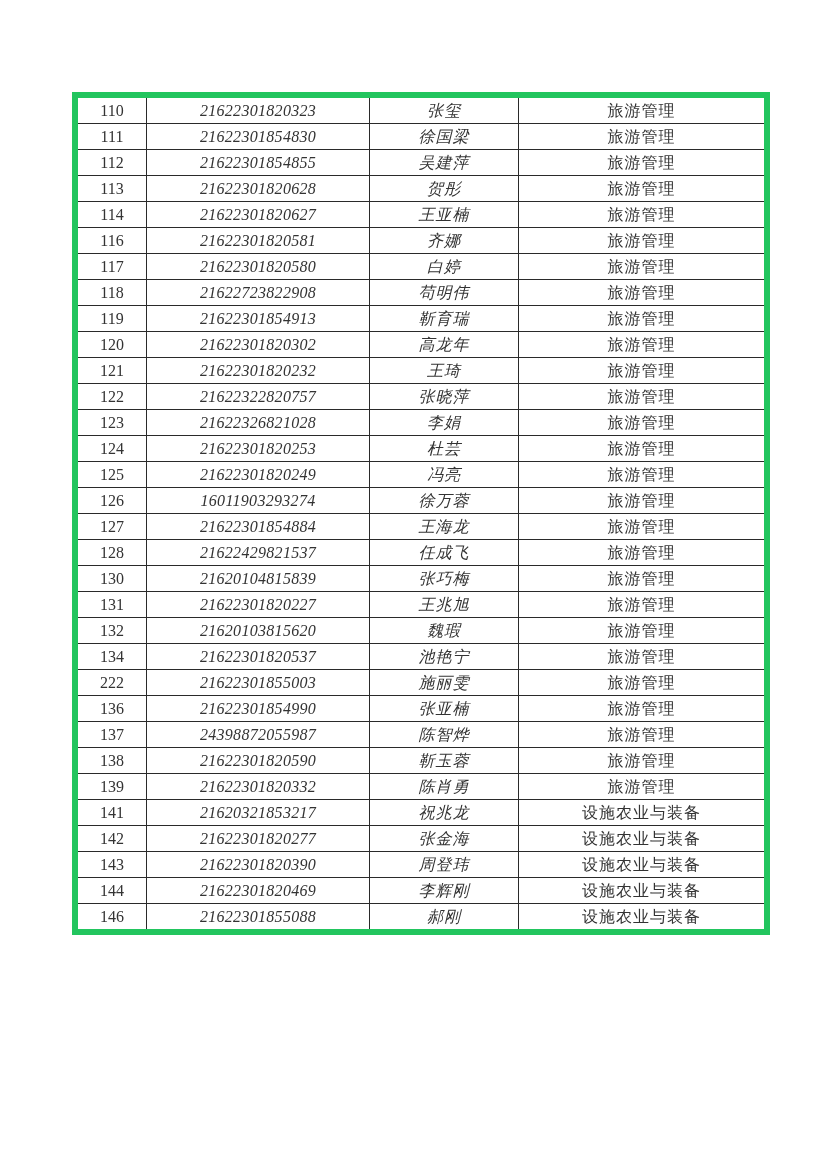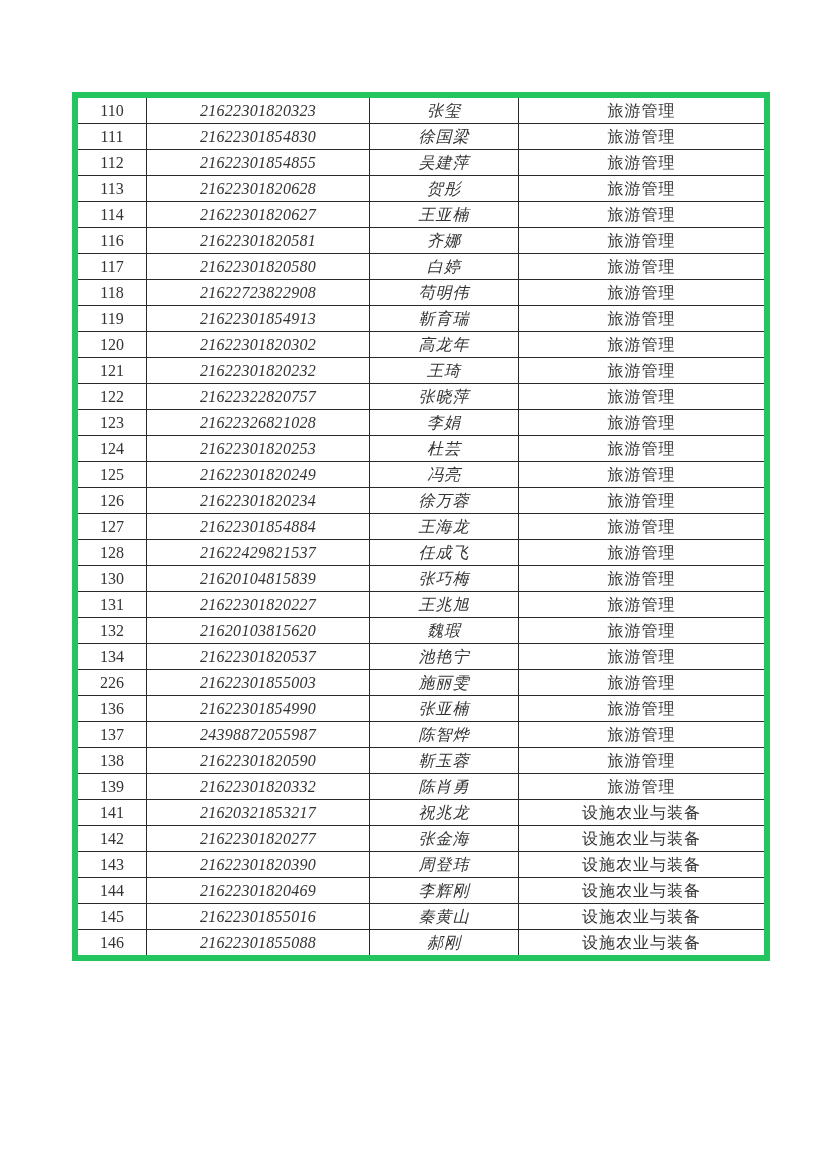--- a/index.html
+++ b/index.html
@@ -135,21 +135,21 @@
           <td class="col-major">旅游管理</td>
         </tr>
         <tr>
           <td class="col-no">125</td>
           <td class="col-id">21622301820249</td>
           <td class="col-name">冯亮</td>
           <td class="col-major">旅游管理</td>
         </tr>
         <tr>
           <td class="col-no">126</td>
-          <td class="col-id">21622301820234</td>
+          <td class="col-id">16011903293274</td>
           <td class="col-name">徐万蓉</td>
           <td class="col-major">旅游管理</td>
         </tr>
         <tr>
           <td class="col-no">127</td>
           <td class="col-id">21622301854884</td>
           <td class="col-name">王海龙</td>
           <td class="col-major">旅游管理</td>
         </tr>
         <tr>
@@ -176,21 +176,21 @@
           <td class="col-name">魏瑕</td>
           <td class="col-major">旅游管理</td>
         </tr>
         <tr>
           <td class="col-no">134</td>
           <td class="col-id">21622301820537</td>
           <td class="col-name">池艳宁</td>
           <td class="col-major">旅游管理</td>
         </tr>
         <tr>
-          <td class="col-no">226</td>
+          <td class="col-no">222</td>
           <td class="col-id">21622301855003</td>
           <td class="col-name">施丽雯</td>
           <td class="col-major">旅游管理</td>
         </tr>
         <tr>
           <td class="col-no">136</td>
           <td class="col-id">21622301854990</td>
           <td class="col-name">张亚楠</td>
           <td class="col-major">旅游管理</td>
         </tr>
@@ -227,26 +227,20 @@
         <tr>
           <td class="col-no">143</td>
           <td class="col-id">21622301820390</td>
           <td class="col-name">周登玮</td>
           <td class="col-major">设施农业与装备</td>
         </tr>
         <tr>
           <td class="col-no">144</td>
           <td class="col-id">21622301820469</td>
           <td class="col-name">李辉刚</td>
-          <td class="col-major">设施农业与装备</td>
-        </tr>
-        <tr>
-          <td class="col-no">145</td>
-          <td class="col-id">21622301855016</td>
-          <td class="col-name">秦黄山</td>
           <td class="col-major">设施农业与装备</td>
         </tr>
         <tr>
           <td class="col-no">146</td>
           <td class="col-id">21622301855088</td>
           <td class="col-name">郝刚</td>
           <td class="col-major">设施农业与装备</td>
         </tr>
       </tbody>
   </table>

